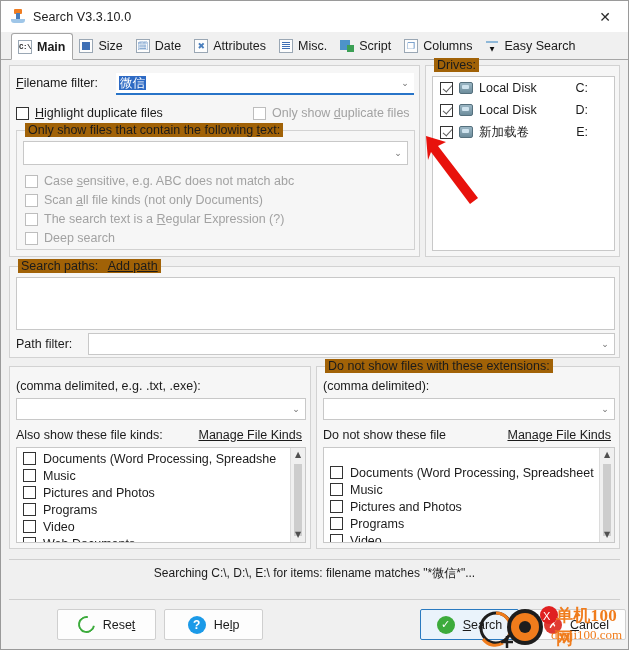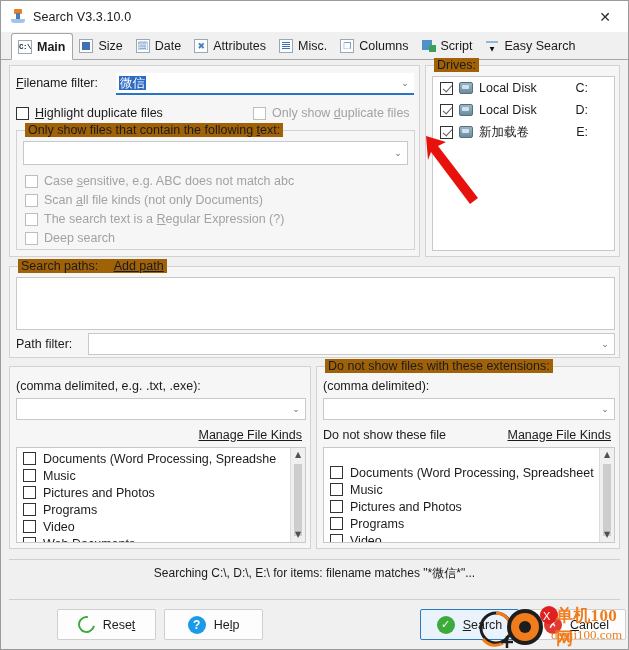--- a/index.html
+++ b/index.html
@@ -216,26 +216,26 @@
     </div>
     <div class="tab">
       <span class="tabicon ti-attr"></span>
       <span>Attributes</span>
     </div>
     <div class="tab">
       <span class="tabicon ti-misc"></span>
       <span>Misc.</span>
     </div>
     <div class="tab">
+      <span class="tabicon ti-script"></span>
+      <span>Script</span>
+    </div>
+    <div class="tab">
       <span class="tabicon ti-col"></span>
       <span>Columns</span>
-    </div>
-    <div class="tab">
-      <span class="tabicon ti-script"></span>
-      <span>Script</span>
     </div>
     <div class="tab">
       <span class="tabicon ti-easy"></span>
       <span>Easy Search</span>
     </div>
   </div>
 
   <div class="group" style="left:8px; top:64px; width:411px; height:192px;">
 
     <div class="lbl" style="position:absolute; left:6px; top:10px;"><u>F</u>ilename filter:</div>
@@ -305,36 +305,37 @@
         <span class="drvicon"></span>
         <span class="lbl">新加载卷</span>
         <span class="dletter">E:</span>
       </div>
     </div>
   </div>
 
   <div class="group" style="left:8px; top:265px; width:611px; height:92px;">
     <div class="legend">
       <span>Search paths:</span>
-      <span class="link" style="margin-left:12px;">Add path</span>
+      <span class="link" style="margin-left:6px;">Add path</span>
     </div>
     <div class="listbox" style="left:6px; top:10px; width:599px; height:53px;"></div>
     <div class="lbl" style="position:absolute; left:6px; top:70px;">Path filter:</div>
     <div class="combo" style="left:78px; top:66px; width:527px; height:22px;">
       <div class="val"></div>
       <div class="arrow">⌄</div>
     </div>
   </div>
 
   <div class="group" style="left:8px; top:365px; width:302px; height:183px;">
     <div class="lbl" style="position:absolute; left:6px; top:12px;">(comma delimited, e.g. .txt, .exe):</div>
     <div class="combo" style="left:6px; top:31px; width:290px; height:22px;">
       <div class="val"></div>
       <div class="arrow">⌄</div>
     </div>
+    <div class="lbl" style="position:absolute; left:6px; top:61px;">Also show these file kinds:</div>
     <div class="link" style="position:absolute; right:8px; top:61px;">Manage File Kinds</div>
 
     <div class="kindlist" style="left:6px; top:80px; width:290px; height:96px;">
       <div class="kindrow" style="margin-top:2px;">
         <span class="cbbox"></span>
         <span class="lbl">Documents (Word Processing, Spreadshe</span>
       </div>
       <div class="kindrow">
         <span class="cbbox"></span>
         <span class="lbl">Music</span>

